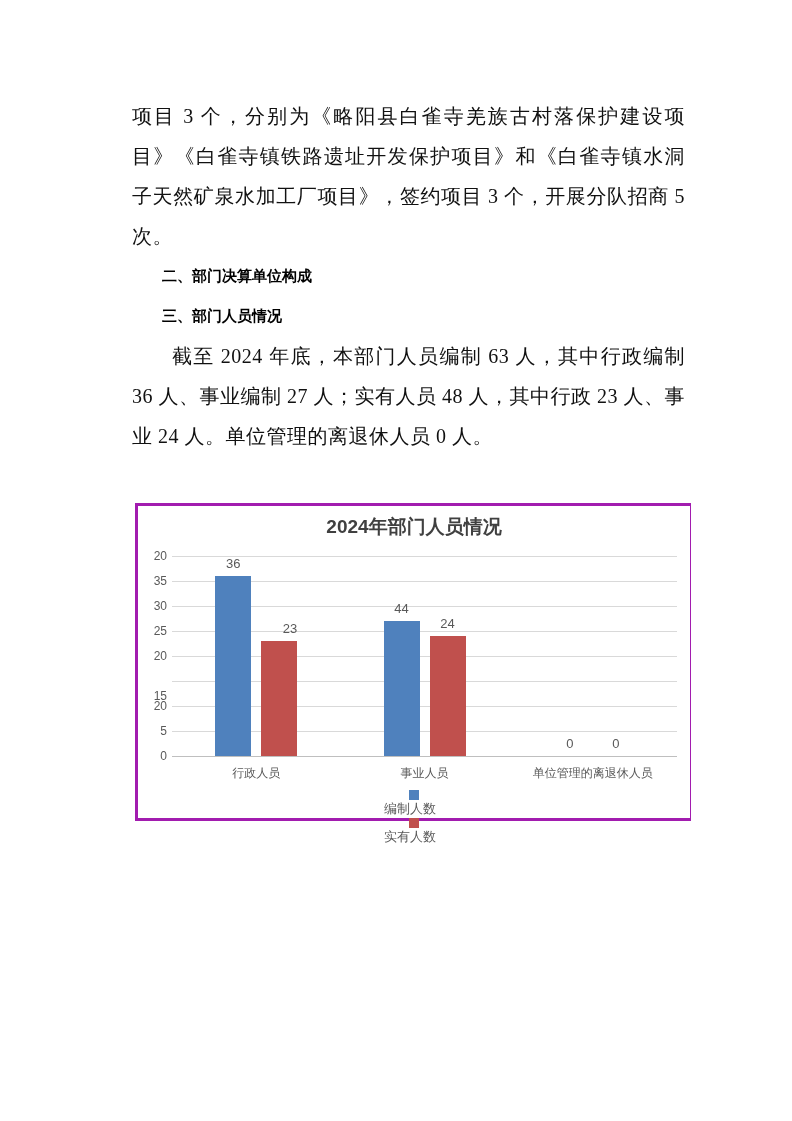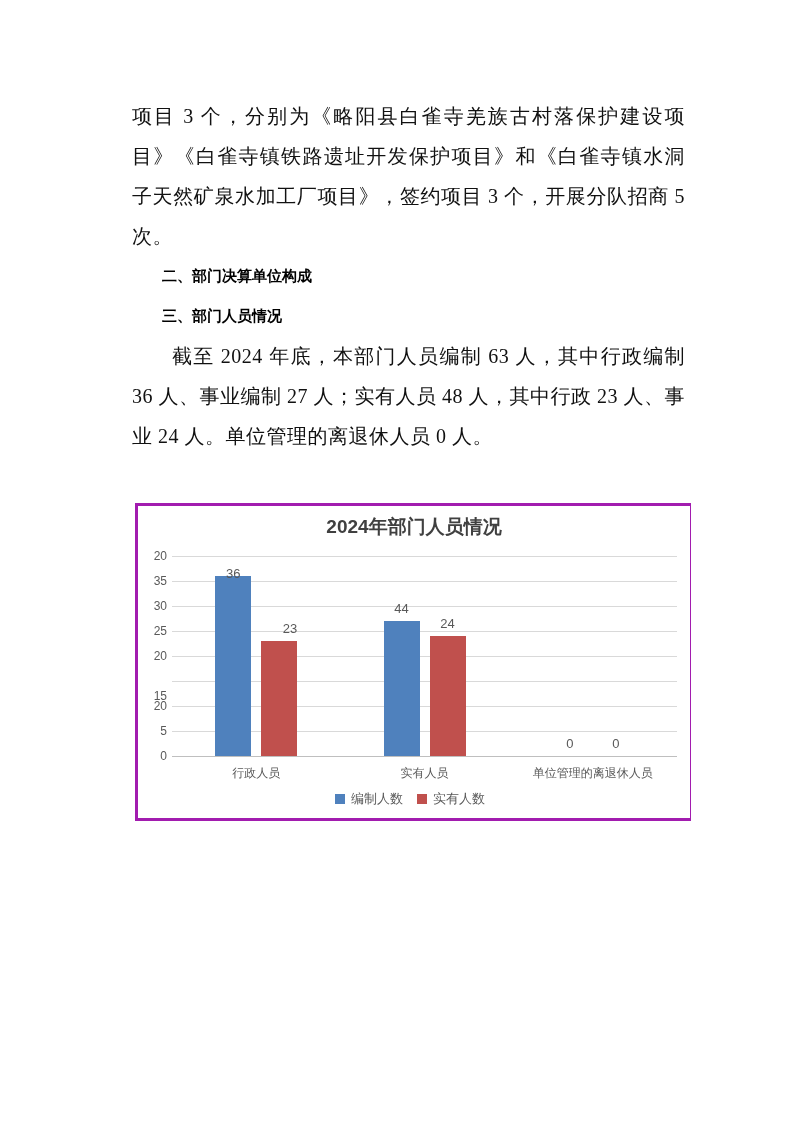--- a/index.html
+++ b/index.html
@@ -100,23 +100,23 @@
     color: #595959;
     line-height: 16px;
   }
   .legend-row {
     position: absolute;
     left: 0;
     width: 100%;
     display: flex;
     justify-content: center;
     align-items: center;
-    gap: 6px;
     font-size: 13px;
     color: #595959;
+    flex-direction: column;
   }
   .legend-swatch {
     display: inline-block;
     width: 10px;
     height: 10px;
   }
   .legend-label {
     margin-right: 8px;
   }
 </style>
@@ -147,29 +147,29 @@
       <div class="y-tick-label" style="top: 142px;">20</div>
       <div class="gridline" style="left: 34px; width: 505px; top: 125px;"></div>
       <div class="y-tick-label" style="top: 117px;">25</div>
       <div class="gridline" style="left: 34px; width: 505px; top: 100px;"></div>
       <div class="y-tick-label" style="top: 92px;">30</div>
       <div class="gridline" style="left: 34px; width: 505px; top: 75px;"></div>
       <div class="y-tick-label" style="top: 67px;">35</div>
       <div class="gridline" style="left: 34px; width: 505px; top: 50px;"></div>
       <div class="y-tick-label" style="top: 42px;">20</div>
       <div class="bar" style="left: 77.1667px; width: 36px; top: 70px; height: 180px; background: rgb(79, 129, 189);"></div>
-      <div class="bar-value-label" style="left: 73.1667px; top: 60px;">36</div>
+      <div class="bar-value-label" style="left: 73.1667px; top: 50px;">36</div>
       <div class="bar" style="left: 123.167px; width: 36px; top: 135px; height: 115px; background: rgb(192, 80, 77);"></div>
       <div class="bar-value-label" style="left: 130px; top: 115px;">23</div>
       <div class="x-axis-label" style="left: 34px; width: 168.333px; top: 259px;">行政人员</div>
       <div class="bar" style="left: 245.5px; width: 36px; top: 115px; height: 135px; background: rgb(79, 129, 189);"></div>
       <div class="bar-value-label" style="left: 241.5px; top: 95px;">44</div>
       <div class="bar" style="left: 291.5px; width: 36px; top: 130px; height: 120px; background: rgb(192, 80, 77);"></div>
       <div class="bar-value-label" style="left: 287.5px; top: 110px;">24</div>
-      <div class="x-axis-label" style="left: 202.333px; width: 168.333px; top: 259px;">实有人员</div>
+      <div class="x-axis-label" style="left: 202.333px; width: 168.333px; top: 259px;">事业人员</div>
       <div class="bar-value-label" style="left: 409.833px; top: 230px;">0</div>
       <div class="bar-value-label" style="left: 455.833px; top: 230px;">0</div>
       <div class="x-axis-label" style="left: 370.667px; width: 168.333px; top: 259px;">单位管理的离退休人员</div>
       <div class="legend-row" style="top: 284px;">
         <span class="legend-swatch" style="background: rgb(79, 129, 189);"></span>
         <span class="legend-label">编制人数</span>
         <span class="legend-swatch" style="background: rgb(192, 80, 77);"></span>
         <span class="legend-label">实有人数</span>
       </div>
     </div>

